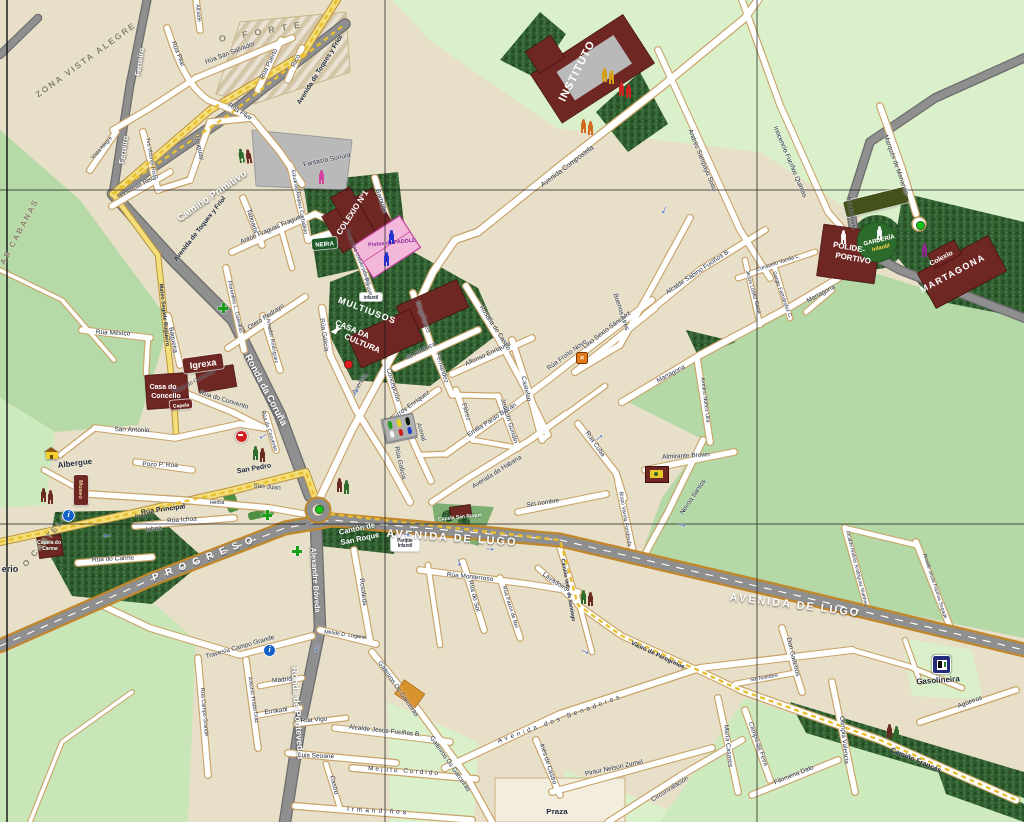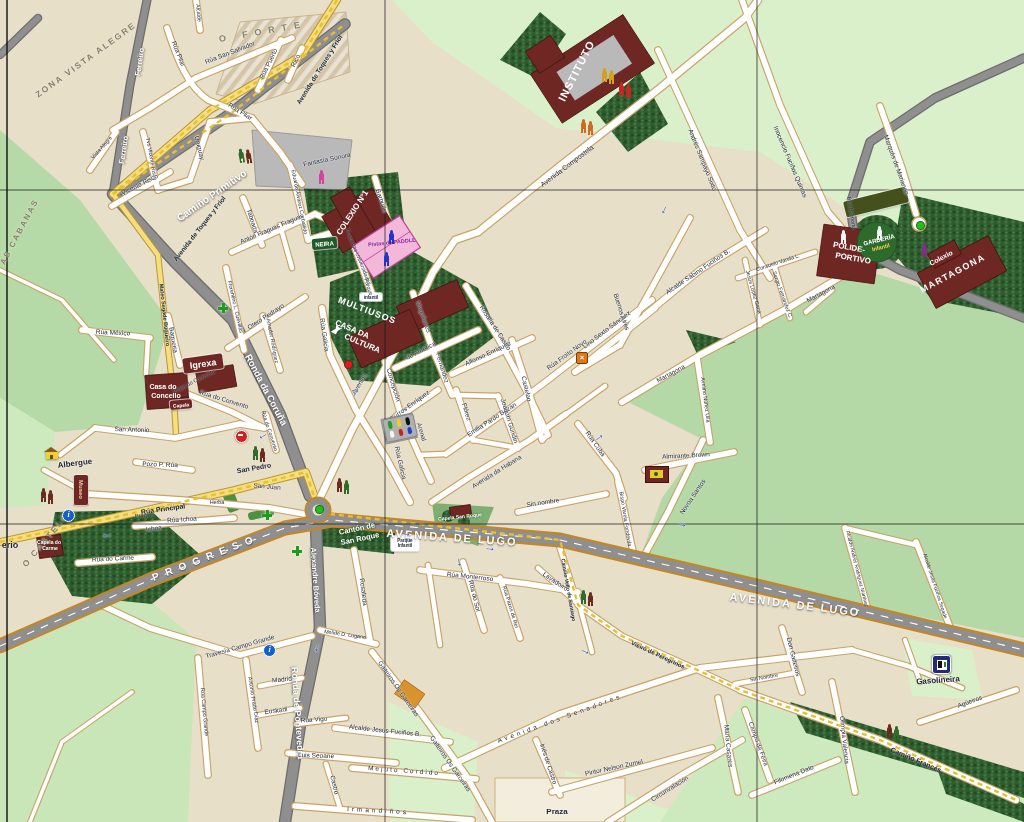--- a/index.html
+++ b/index.html
@@ -487,21 +487,21 @@
     <div class="lb sts" style="left: 194px; top: 382px; transform: translate(-50%, -50%) rotate(-27deg);">Praza do Convento</div>
     <div class="lb st" style="left: 224px; top: 400px; transform: translate(-50%, -50%) rotate(17deg);">Rúa do Convento</div>
     <div class="lb sts" style="left: 269px; top: 431px; transform: translate(-50%, -50%) rotate(72deg);">Rúa do Convento</div>
     <div class="lb st" style="left: 132px; top: 430px; transform: translate(-50%, -50%) rotate(2deg);">San Antonio</div>
     <div class="lb st" style="left: 160px; top: 465px; transform: translate(-50%, -50%) rotate(2deg);">Pozo P. Rúa</div>
     <div class="lb st" style="left: 182px; top: 520px; transform: translate(-50%, -50%) rotate(-4deg);">Rúa Ichoa</div>
     <div class="lb st" style="left: 154px; top: 529px; transform: translate(-50%, -50%) rotate(-8deg);">Ichoa</div>
     <div class="lb sts" style="left: 142px; top: 516px; transform: translate(-50%, -50%) rotate(-4deg);">Praza</div>
     <div class="lb sts" style="left: 217px; top: 503px; transform: translate(-50%, -50%) rotate(0deg);">Herba</div>
     <div class="lb st" style="left: 113px; top: 559px; transform: translate(-50%, -50%) rotate(-3deg);">Rúa do Carme</div>
-    <div class="lb dk" style="left: 10px; top: 546px; transform: translate(-50%, -50%) rotate(0deg); font-size: 9px;">erio</div>
+    <div class="lb dk" style="left: 10px; top: 570px; transform: translate(-50%, -50%) rotate(0deg); font-size: 9px;">erio</div>
     <div class="lb sts" style="left: 299px; top: 202px; transform: translate(-50%, -50%) rotate(79deg);">Eduardo Álvarez Carballido</div>
     <div class="lb st" style="left: 252px; top: 221px; transform: translate(-50%, -50%) rotate(72deg);">Taboada</div>
     <div class="lb st" style="left: 272px; top: 229px; transform: translate(-50%, -50%) rotate(-23deg);">Antón Fraguas Fraguas</div>
     <div class="lb sts" style="left: 235px; top: 307px; transform: translate(-50%, -50%) rotate(77deg);">Florentino L. Cuevillas</div>
     <div class="lb st" style="left: 266px; top: 317px; transform: translate(-50%, -50%) rotate(-33deg);">Otero Pedrayo</div>
     <div class="lb sts" style="left: 272px; top: 341px; transform: translate(-50%, -50%) rotate(79deg);">Amador Rodríguez</div>
     <div class="lb sts" style="left: 358px; top: 257px; transform: translate(-50%, -50%) rotate(68deg);">Praza das Universidades</div>
     <div class="lb st" style="left: 327px; top: 160px; transform: translate(-50%, -50%) rotate(-12deg);">Fantasía Sonora</div>
     <div class="lb st" style="left: 381px; top: 201px; transform: translate(-50%, -50%) rotate(72deg);">Barbudo</div>
     <div class="lb st" style="left: 423px; top: 317px; transform: translate(-50%, -50%) rotate(70deg);">Magallanes</div>

